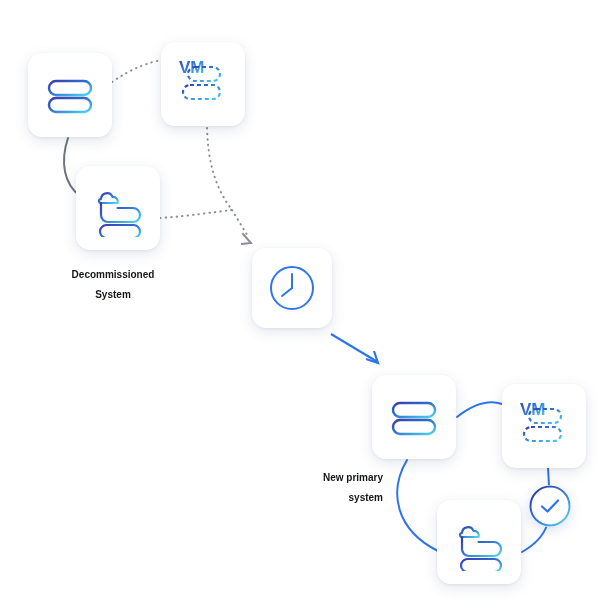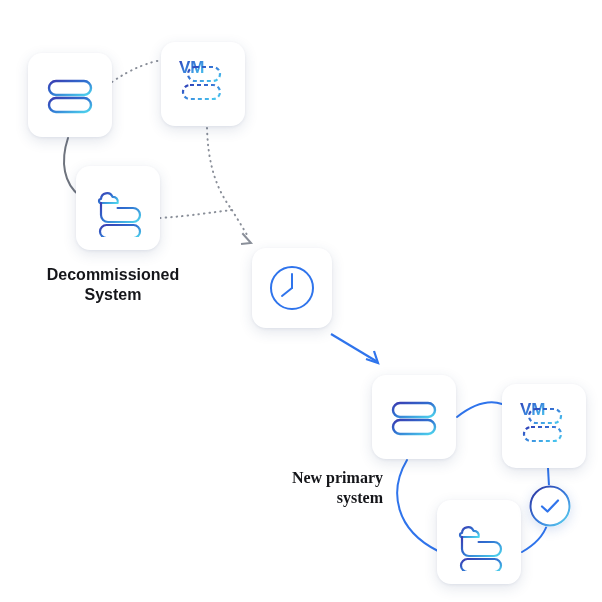--- a/index.html
+++ b/index.html
@@ -42,28 +42,28 @@
     border-radius: 50%;
     display: flex;
     align-items: center;
     justify-content: center;
     box-shadow: 0 3px 12px rgba(40, 90, 190, 0.18);
   }
   .label {
     position: absolute;
     font-family: "Liberation Sans", sans-serif;
     font-weight: bold;
-    font-size: 16px;
+    font-size: 10px;
     line-height: 20px;
     color: #15161a;
     white-space: pre-line;
   }
   .label-center { text-align: center; }
   .label-left { text-align: left; }
-  .label-right { text-align: right; font-family: Liberation Serif, serif; }
+  .label-right { text-align: right; }
 </style>
 </head>
 <body>
 
 <div id="canvas">
 
   <svg class="conn-layer" viewBox="0 0 602 602" xmlns="http://www.w3.org/2000/svg">
     <defs>
       <linearGradient id="gradServer" x1="0" y1="0" x2="1" y2="1">
         <stop offset="0%" stop-color="#3b3bb0"></stop>

